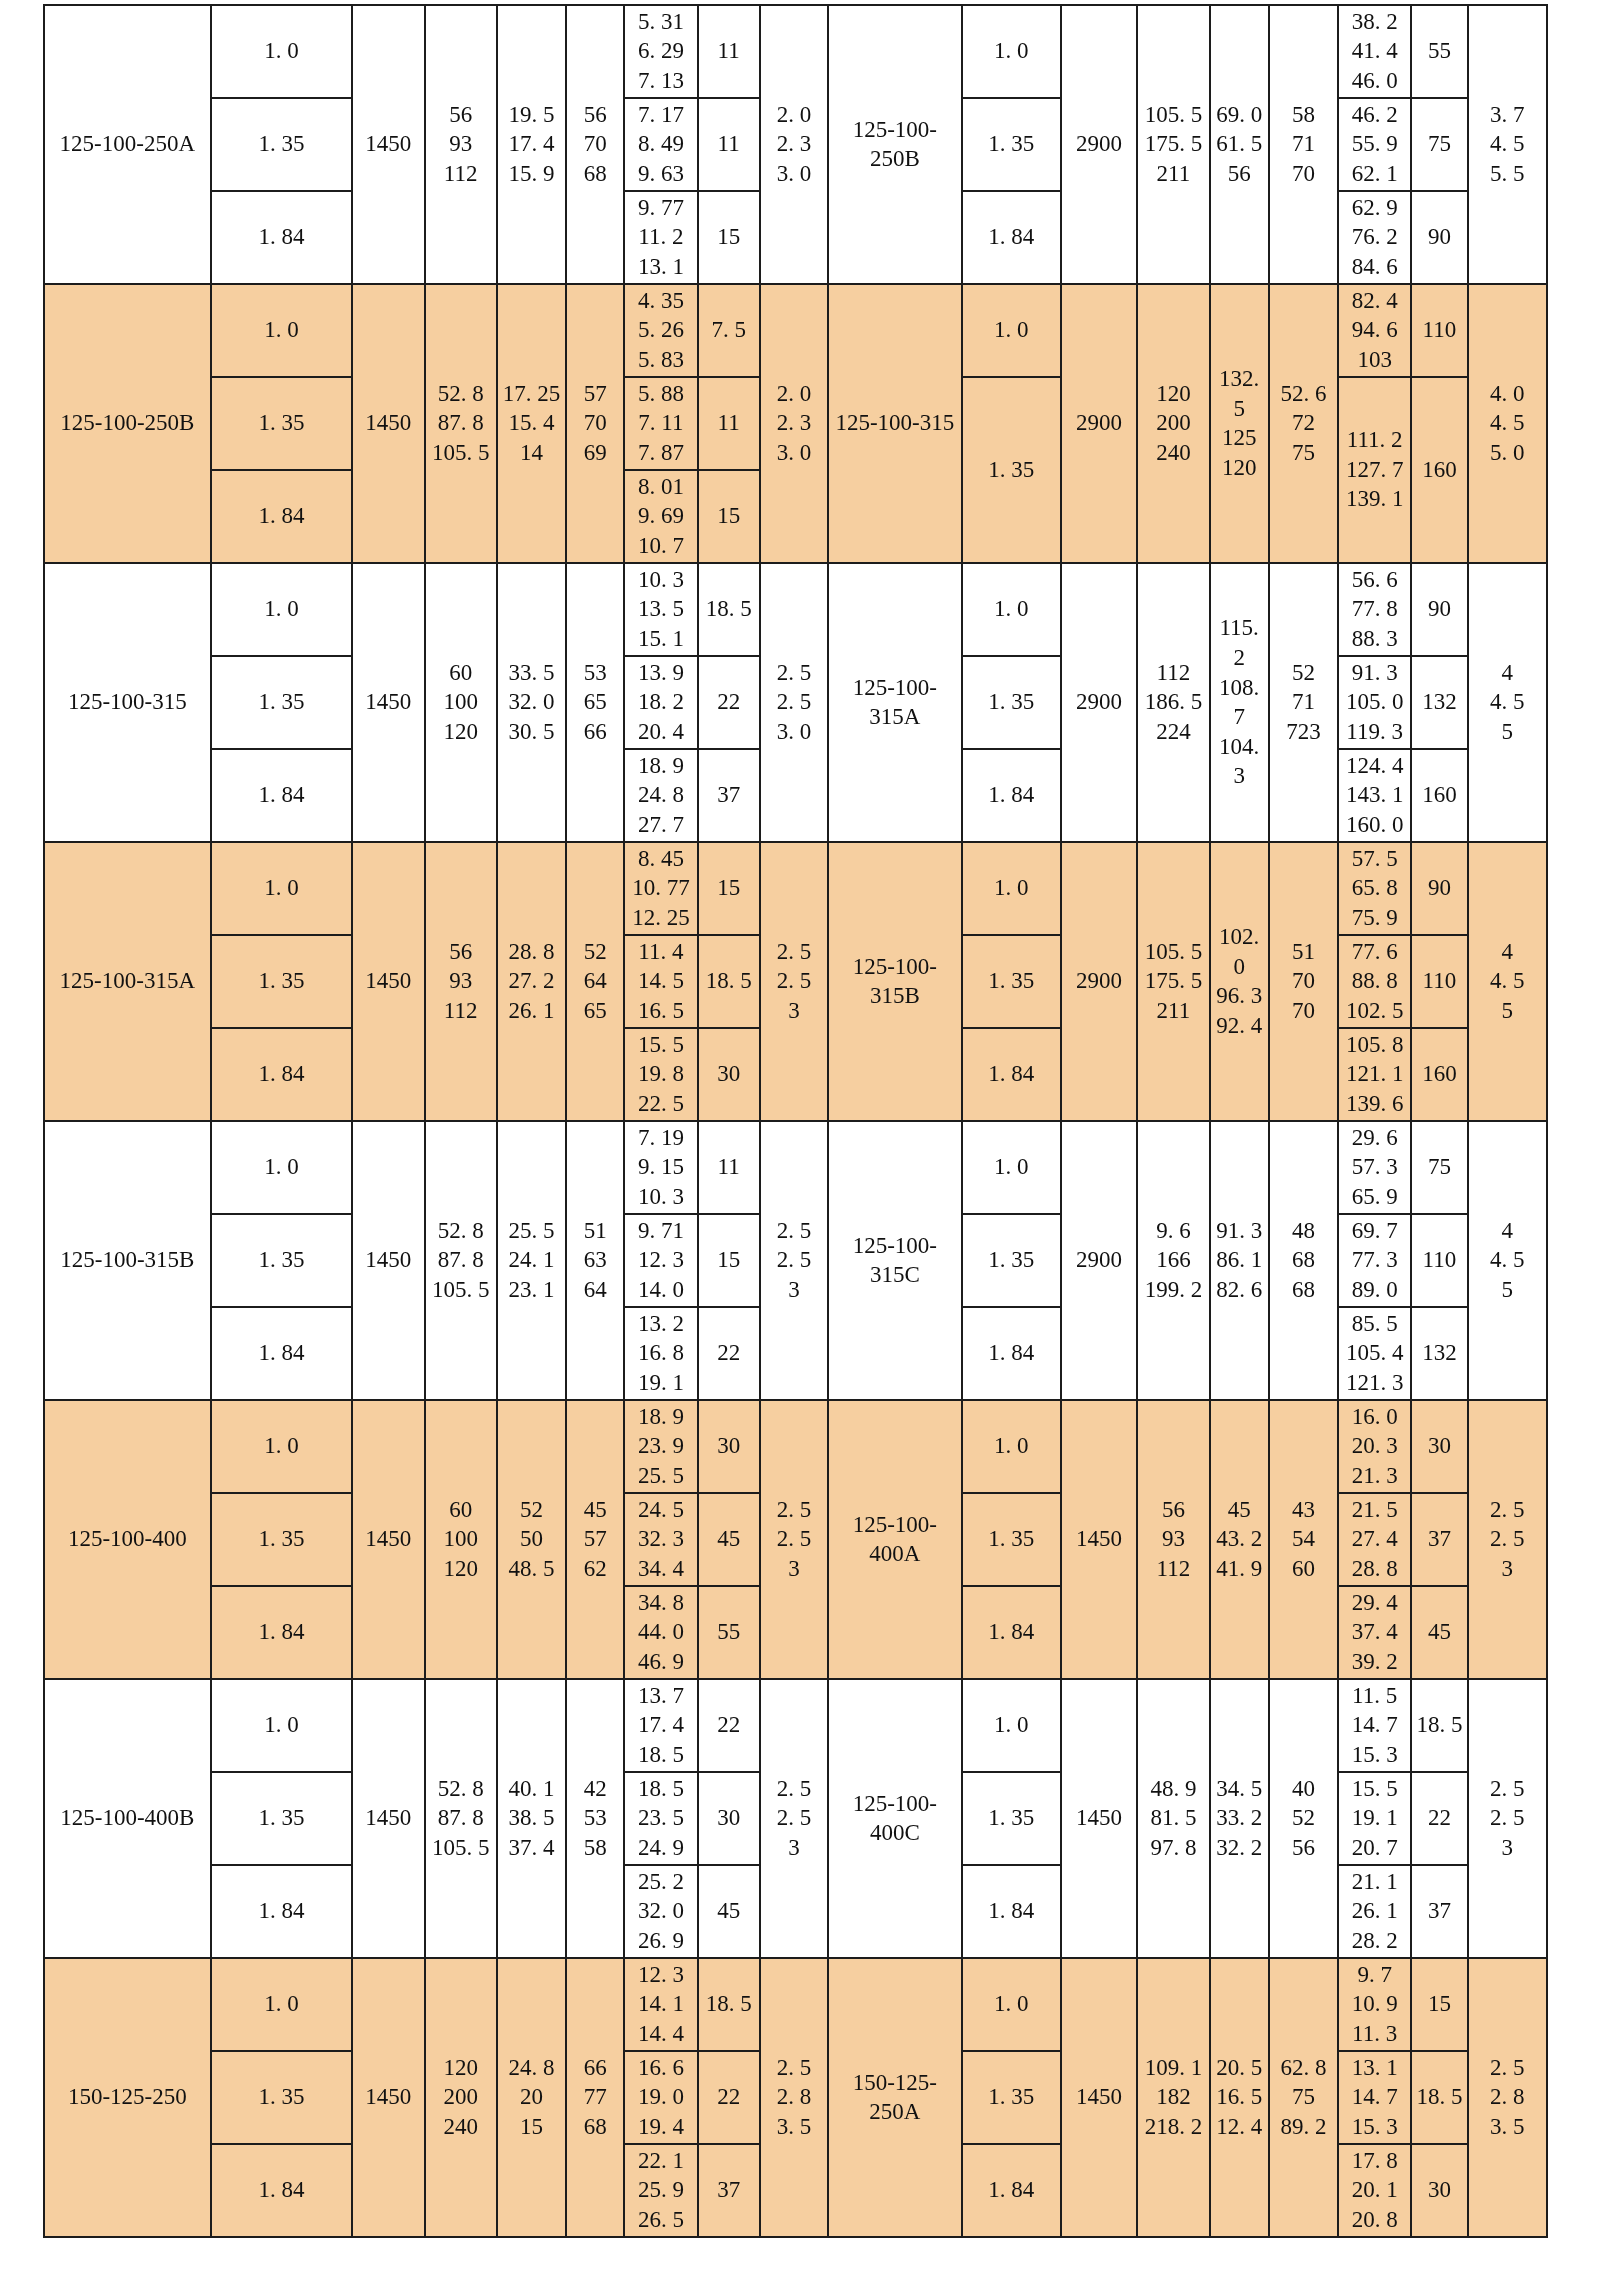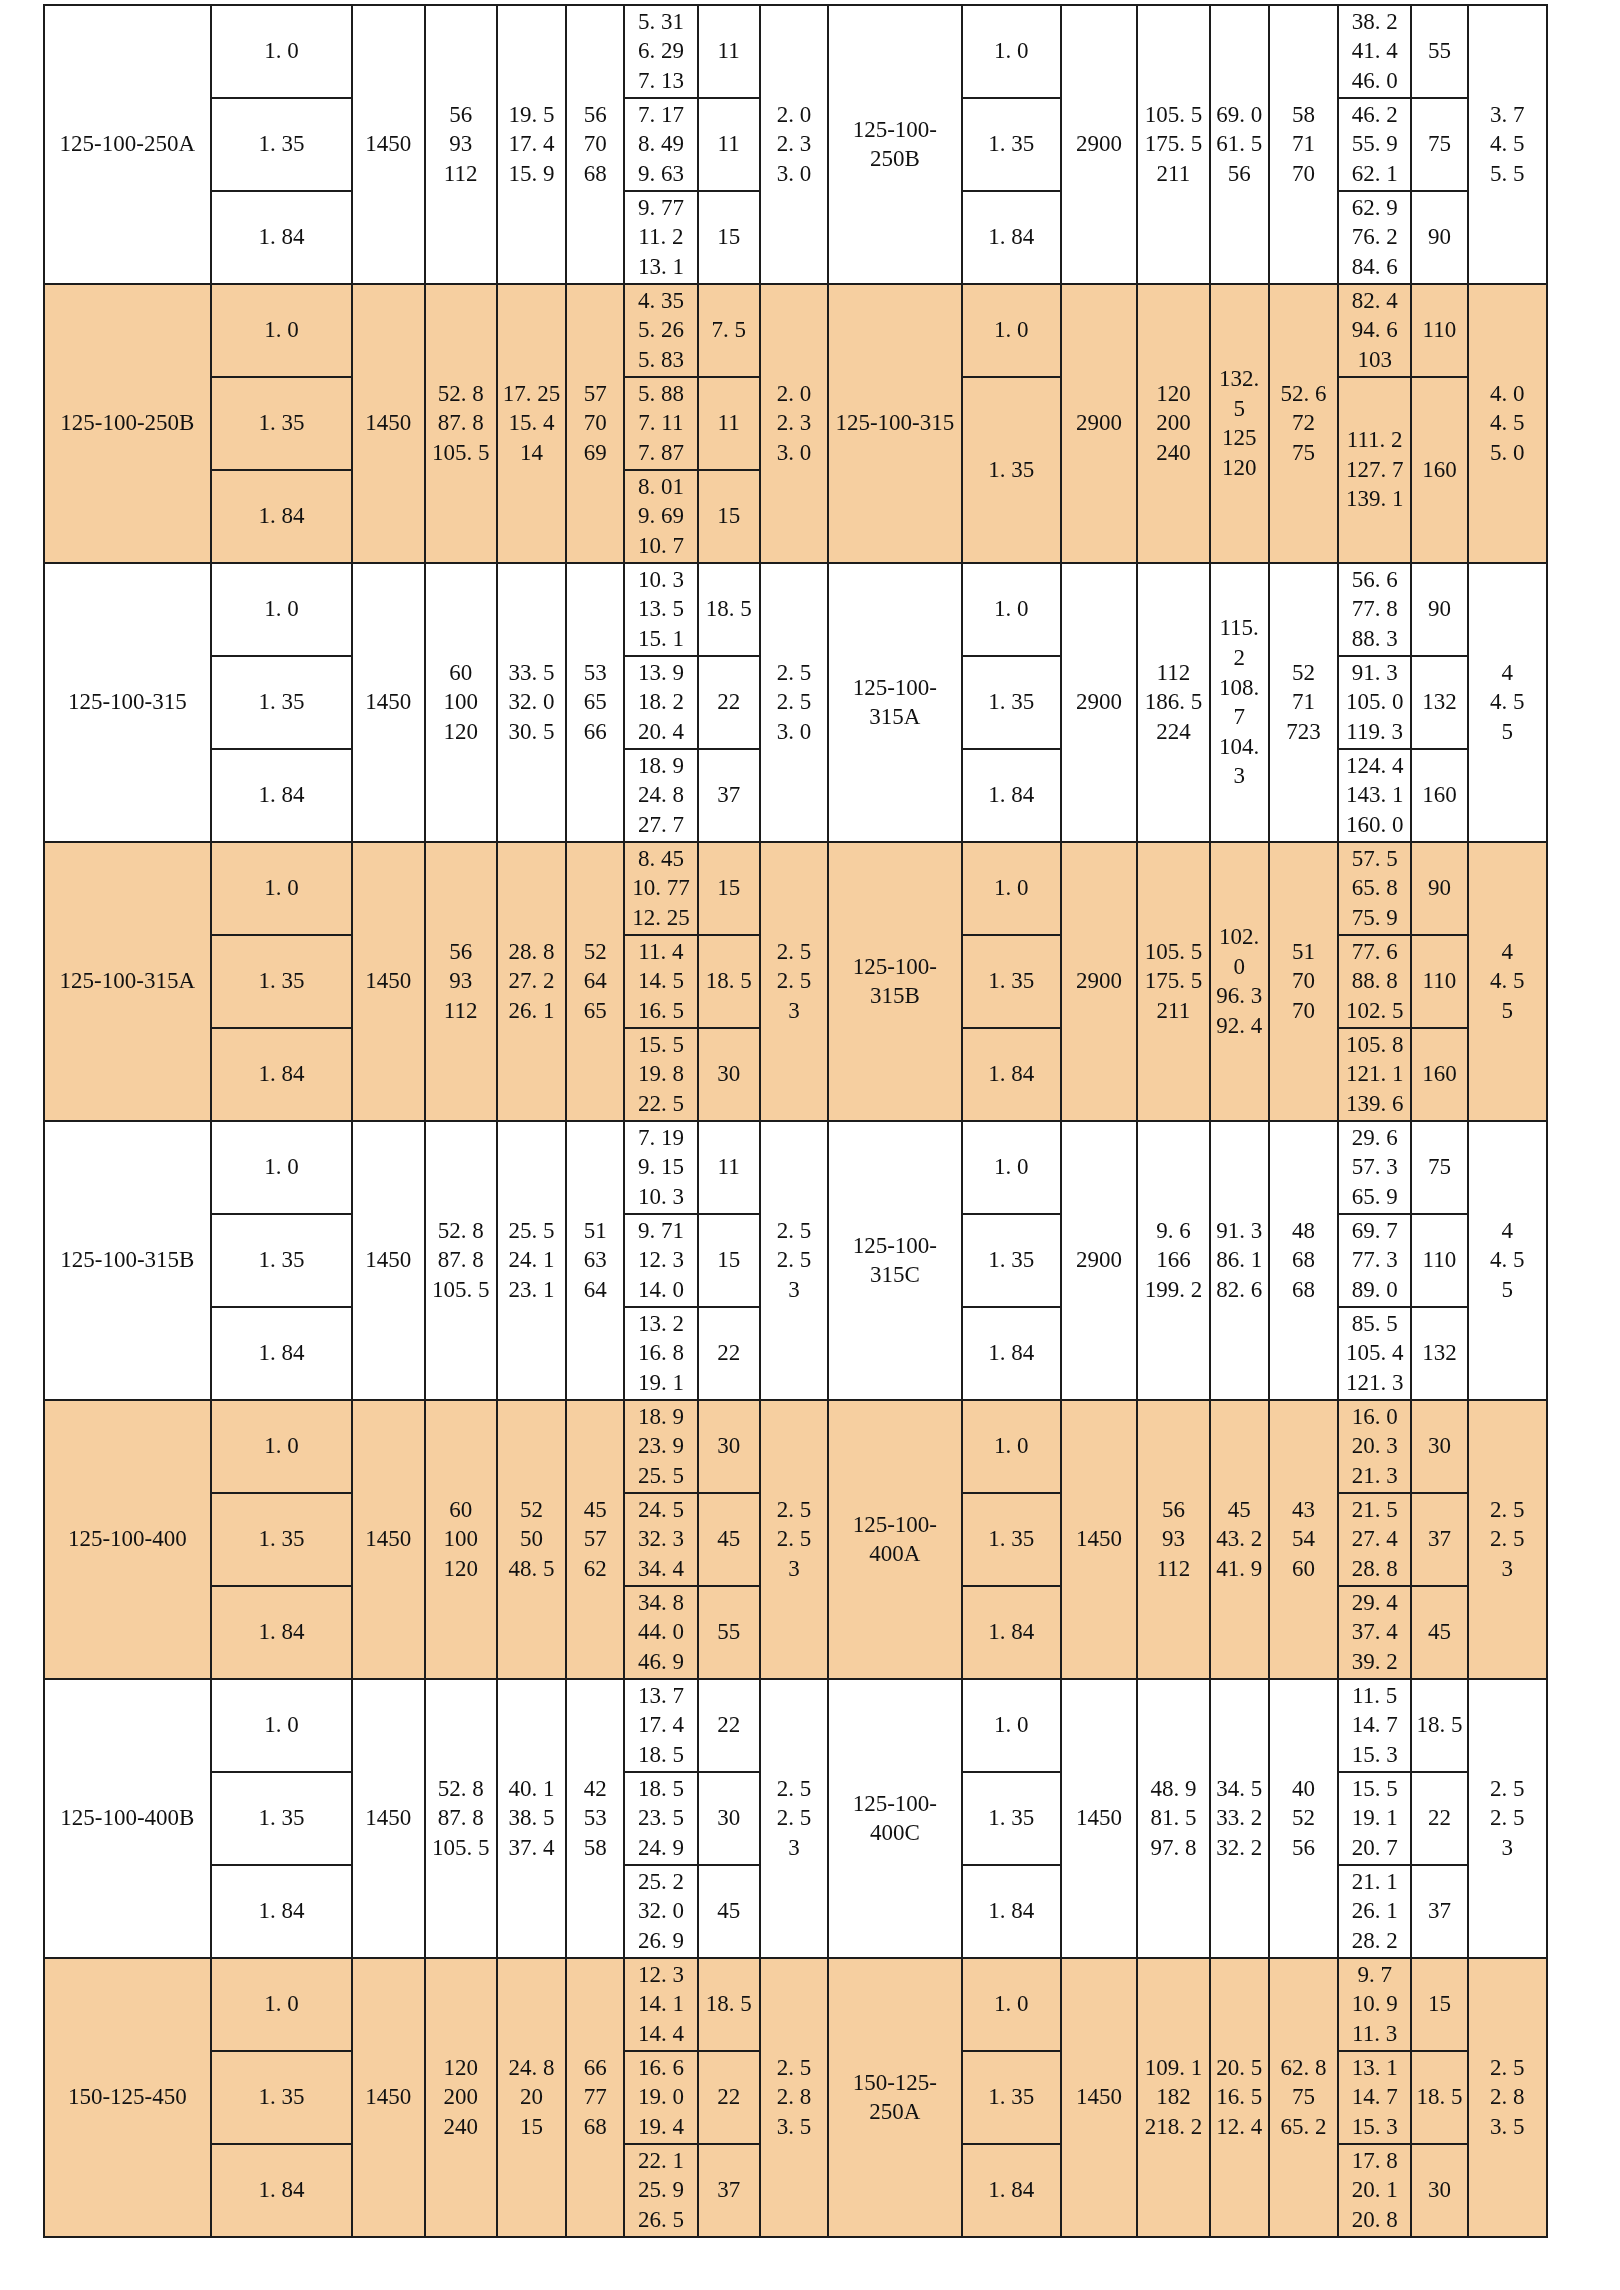--- a/index.html
+++ b/index.html
@@ -498,21 +498,21 @@
 32. 0
 26. 9</td>
           <td class="">45</td>
           <td class="">1. 84</td>
           <td class="">21. 1
 26. 1
 28. 2</td>
           <td class="">37</td>
         </tr>
         <tr style="background: rgb(246, 207, 160);">
-          <td rowspan="3" class="model-cell">150-125-450</td>
+          <td rowspan="3" class="model-cell">150-125-250</td>
           <td class="">1. 0</td>
           <td rowspan="3" class="">1450</td>
           <td rowspan="3" class="">120
 200
 240</td>
           <td rowspan="3" class="">24. 8
 20
 15</td>
           <td rowspan="3" class="">66
 77
@@ -528,21 +528,21 @@
           <td class="">1. 0</td>
           <td rowspan="3" class="">1450</td>
           <td rowspan="3" class="">109. 1
 182
 218. 2</td>
           <td rowspan="3" class="">20. 5
 16. 5
 12. 4</td>
           <td rowspan="3" class="">62. 8
 75
-65. 2</td>
+89. 2</td>
           <td class="">9. 7
 10. 9
 11. 3</td>
           <td class="">15</td>
           <td rowspan="3" class="">2. 5
 2. 8
 3. 5</td>
         </tr>
         <tr style="background: rgb(246, 207, 160);">
           <td class="">1. 35</td>

